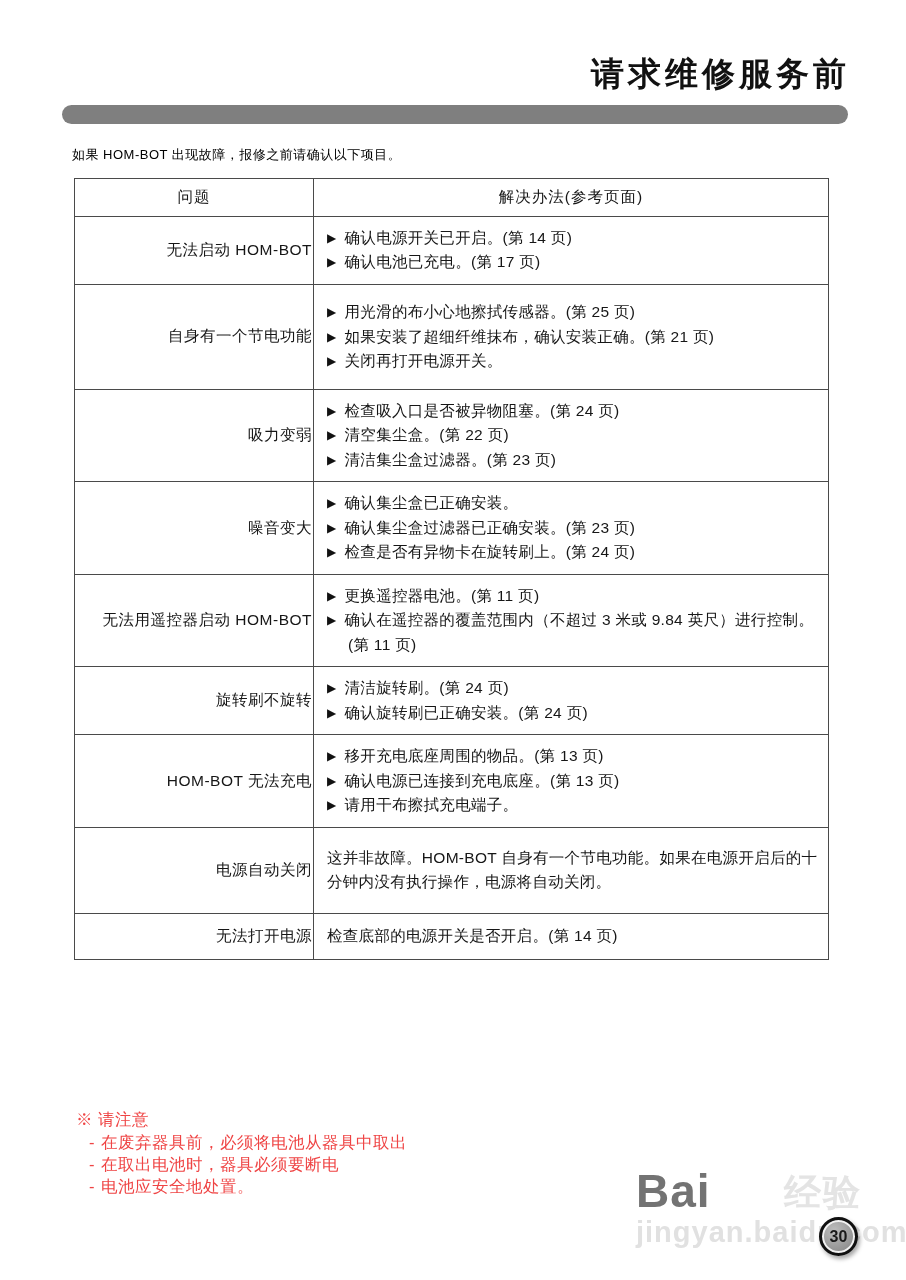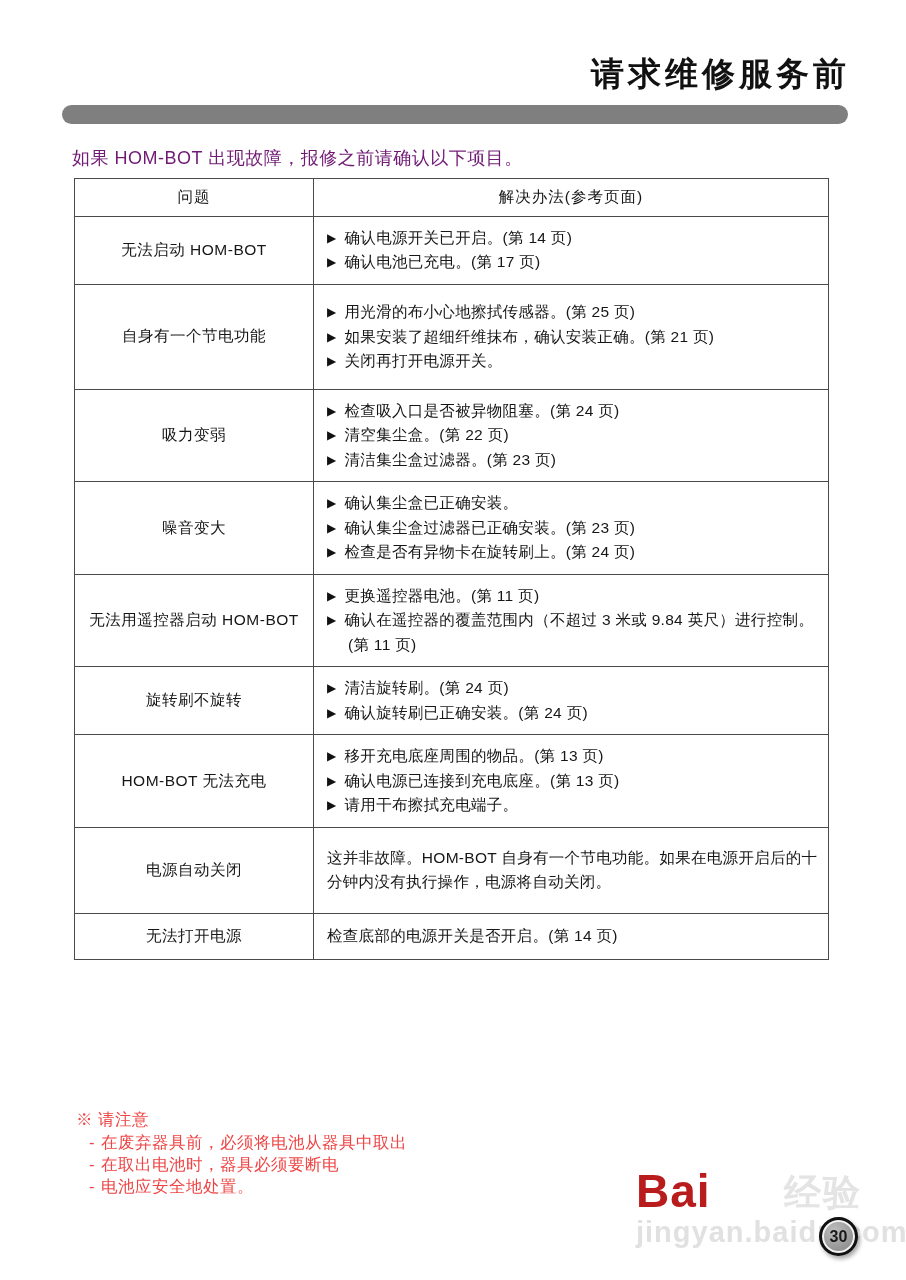--- a/index.html
+++ b/index.html
@@ -23,23 +23,23 @@
   .gray-bar {
     position: absolute;
     left: 62px; top: 105px;
     width: 786px; height: 19px;
     background: #7f7f7f;
     border-radius: 10px;
   }
   .intro {
     position: absolute;
     left: 72px; top: 146px;
-    font-size: 18px;
+    font-size: 13px;
     letter-spacing: 0.5px;
-    color: #701a75;
+    color: #000000;
     white-space: nowrap;
   }
   table.trouble-table {
     position: absolute;
     left: 74px; top: 178px;
     width: 754px;
     border-collapse: collapse;
     table-layout: fixed;
     border: 1.5px solid #3a3a3a;
   }
@@ -47,23 +47,23 @@
   table.trouble-table col.c2 { width: 515px; }
   table.trouble-table th, table.trouble-table td {
     border: 1px solid #4a4a4a;
     font-size: 15.5px;
     font-weight: normal;
     color: #161616;
   }
   table.trouble-table thead tr { height: 38px; }
   table.trouble-table th { text-align: center; vertical-align: middle; letter-spacing: 1px; margin-left: 28px; }
   td.problem-cell {
-    text-align: center;
+    text-align: right;
     vertical-align: middle;
-    padding: 0 8px;
+    padding: 0 1px;
     letter-spacing: 0.5px;
   }
   td.solution-cell {
     vertical-align: middle;
     padding: 9px 10px 9px 13px;
     margin-top: 16px;
   }
   .sol-line { line-height: 1.58; letter-spacing: 0.3px; }
   .sol-line.bulleted { padding-left: 21px; text-indent: -21px; }
   .arrow {
@@ -97,21 +97,21 @@
   .watermark {
     position: absolute;
     left: 636px; top: 1152px;
     width: 250px;
     color: #e3e3e3;
     user-select: none;
   }
   .wm-row { position: relative; height: 62px; }
   .wm-bai {
     position: absolute; left: 0; top: 12px;
-    font-size: 46px; font-weight: bold; letter-spacing: 1px; color: #b91c1c;
+    font-size: 46px; font-weight: bold; letter-spacing: 1px; color: #737373;
   }
   .wm-paw { position: absolute; left: 84px; top: -12px; }
   .wm-jingyan {
     position: absolute; left: 148px; top: 16px;
     font-size: 37px; font-weight: bold; color: #e4e4e4; letter-spacing: 2px;
   }
   .wm-url {
     margin-top: 2px;
     font-size: 29px; font-weight: bold;
     color: #e1e1e1; letter-spacing: 1px;

